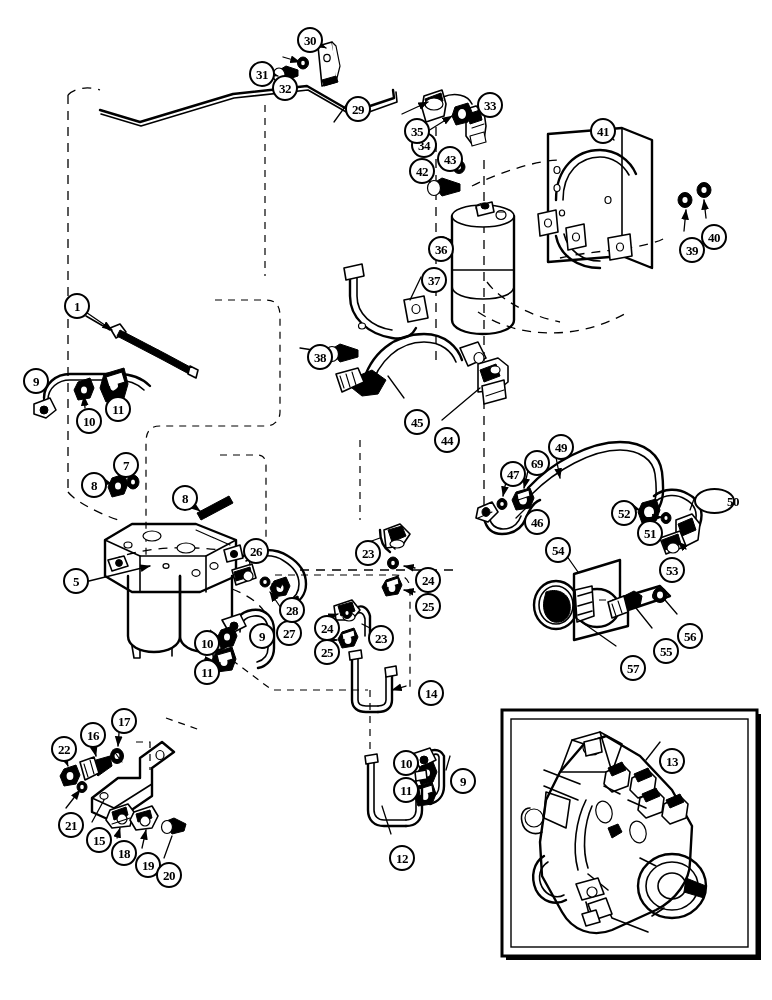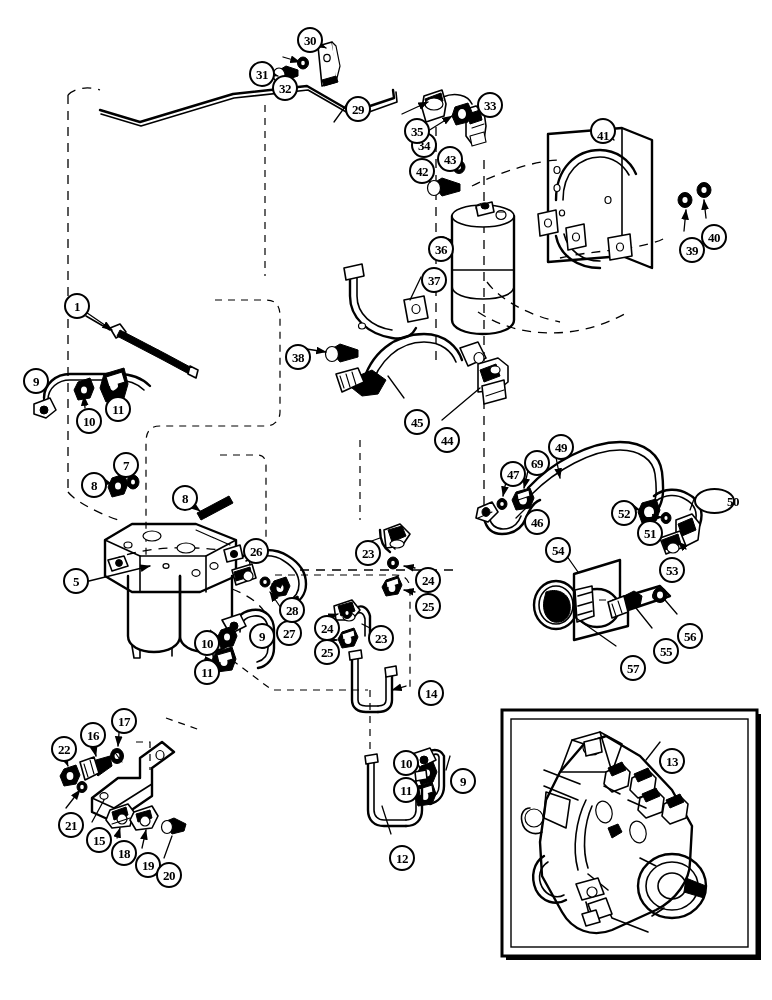--- a/index.html
+++ b/index.html
@@ -692,30 +692,30 @@
       </div>
       <div class="callout" style="left: 392px; top: 118px; margin-left: 12px;">
         <span>35</span>
       </div>
       <div class="callout" style="left: 428px; top: 236px;">
         <span>36</span>
       </div>
       <div class="callout" style="left: 421px; top: 267px;">
         <span>37</span>
       </div>
-      <div class="callout" style="left: 285px; top: 344px;">
+      <div class="callout" style="left: 307px; top: 344px;">
         <span>38</span>
       </div>
       <div class="callout" style="left: 679px; top: 237px;">
         <span>39</span>
       </div>
       <div class="callout" style="left: 701px; top: 224px;">
         <span>40</span>
       </div>
-      <div class="callout" style="left: 590px; top: 118px; align-items: flex-end;">
+      <div class="callout" style="left: 590px; top: 118px;">
         <span>41</span>
       </div>
       <div class="callout" style="left: 409px; top: 158px;">
         <span>42</span>
       </div>
       <div class="callout" style="left: 437px; top: 146px;">
         <span>43</span>
       </div>
       <div class="callout" style="left: 434px; top: 427px;">
         <span>44</span>

